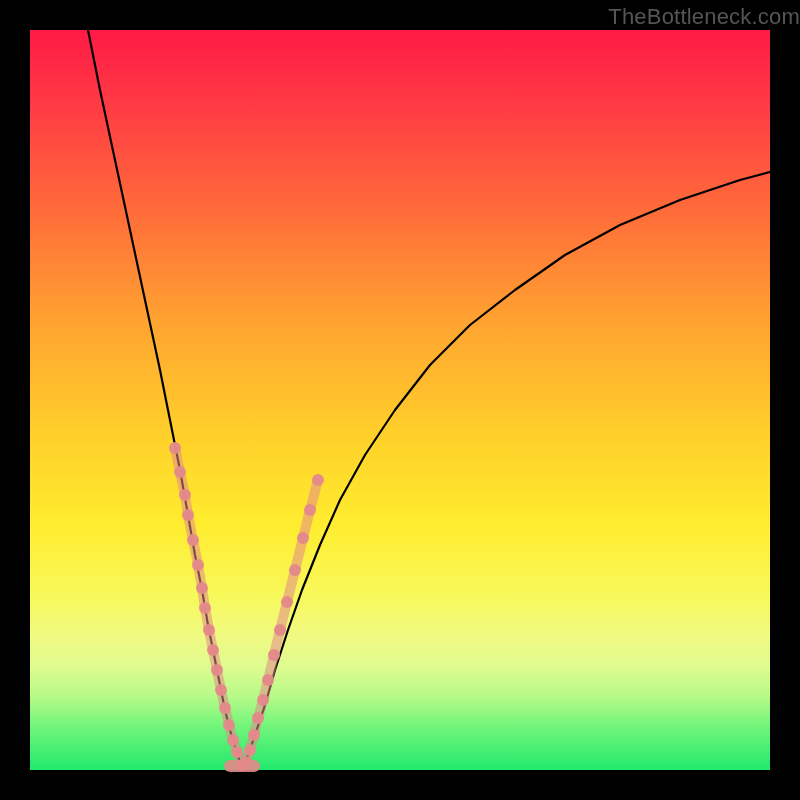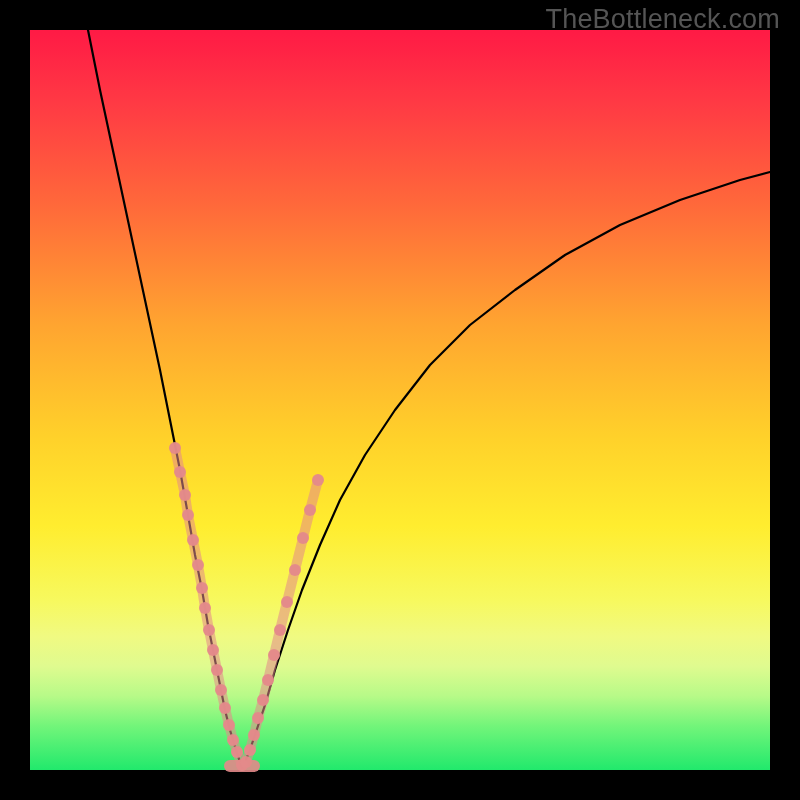--- a/index.html
+++ b/index.html
@@ -35,23 +35,23 @@
       #f0fa82 82%,
       #dffb8f 86%,
       #b7fa88 90%,
       #73f57a 94%,
       #21e96c 100%
     );
   }
   .watermark {
     position: absolute;
     top: 4px;
-    right: 20px;
+    right: 0;
     color: #555;
-    font-size: 27px;
+    font-size: 22px;
     font-weight: 500;
     letter-spacing: 0.2px;
     user-select: none;
   }
   svg.curves {
     position: absolute;
     left: 0; top: 0;
     width: 740px; height: 740px;
     overflow: visible;
   }

